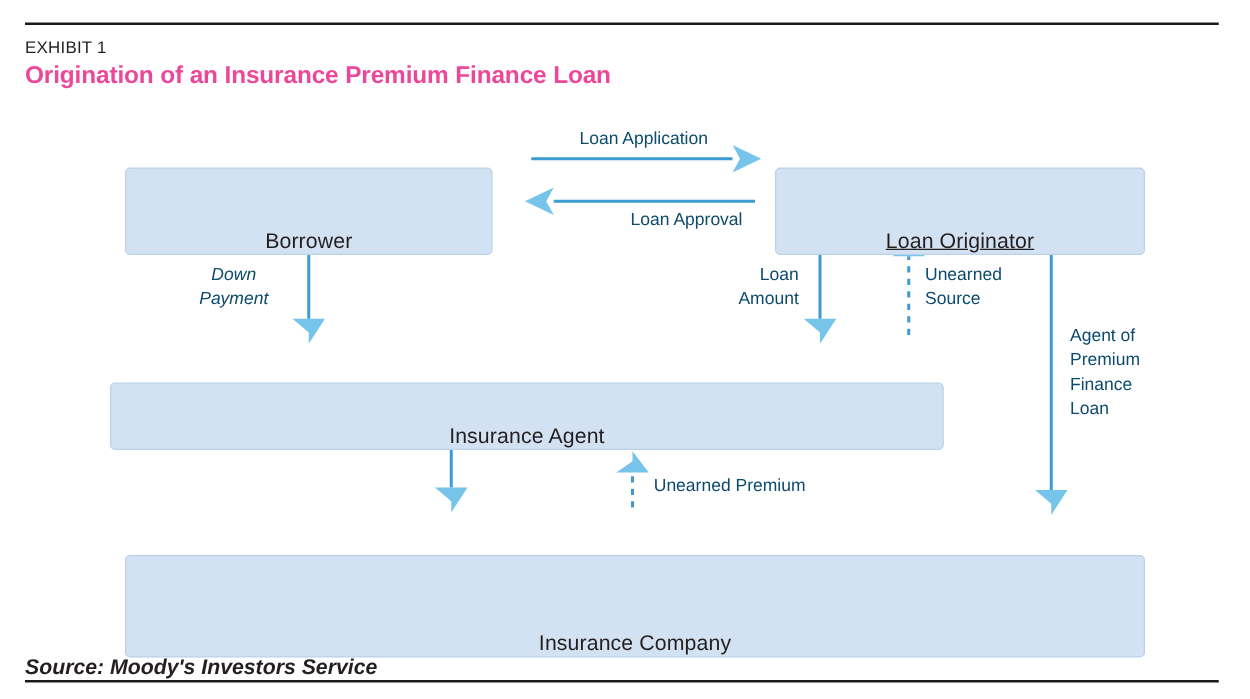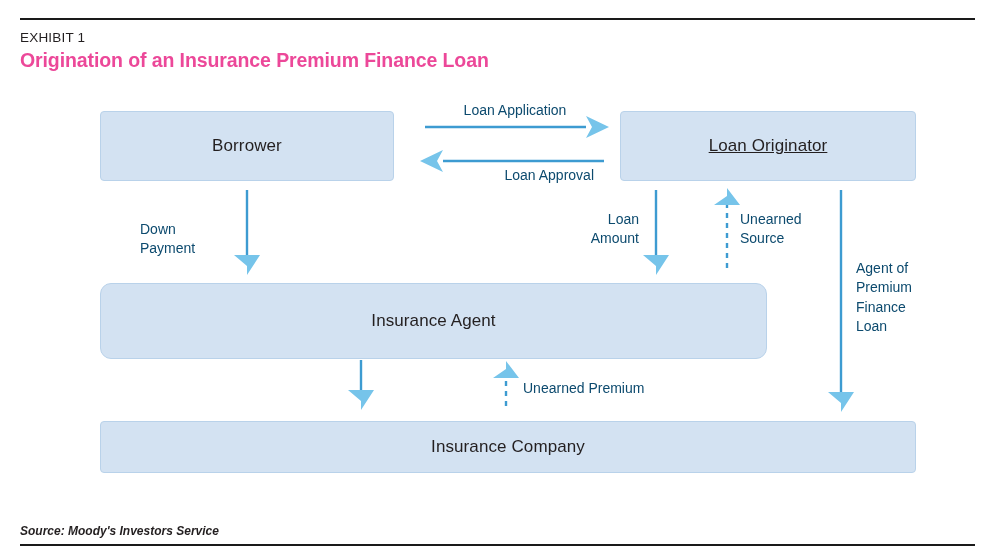--- a/index.html
+++ b/index.html
@@ -48,21 +48,21 @@
     font-size: 19.5px;
     font-weight: bold;
     color: #ec4899;
     white-space: nowrap;
     letter-spacing: -0.1px;
   }
   .source {
     position: absolute;
     left: 20px;
     top: 524px;
-    font-size: 12px;
+    font-size: 17px;
     font-style: italic;
     font-weight: bold;
     color: #231f20;
     white-space: nowrap;
   }
 
   
   #diagram {
     position: absolute;
     left: 0;
@@ -70,51 +70,52 @@
     width: 1000px;
     height: 559px;
   }
   .node {
     position: absolute;
     background: #d3e2f2;
     border: 1px solid #b9d2ea;
     border-radius: 4px;
     box-sizing: border-box;
     display: flex;
-    align-items: center;
+    align-items: flex-end;
     justify-content: center;
     color: #231f20;
     font-size: 17px;
     letter-spacing: 0.1px;
+    margin-top: 23px;
   }
   .node-borrower   { left: 100px; top: 111px; width: 294px; height: 70px; }
   .node-originator { left: 620px; top: 111px; width: 296px; height: 70px; text-decoration: underline; }
-  .node-agent      { left: 100px; top: 283px; width: 667px; height: 76px; border-radius: 11px; }
-  .node-company    { left: 100px; top: 421px; width: 816px; height: 52px; }
+  .node-agent      { left: 88px; top: 283px; width: 667px; height: 54px; }
+  .node-company    { left: 100px; top: 421px; width: 816px; height: 82px; }
 
   
   #wires {
     position: absolute;
     left: 0; top: 0;
     width: 1000px; height: 559px;
     pointer-events: none;
   }
 
   
   .elabel {
     position: absolute;
     font-size: 14px;
     color: #0c4a6e;
     line-height: 1.38;
     white-space: pre-line;
   }
 
   .lbl-loan-application { left: 420px; top: 101px; width: 190px; text-align: center; }
   .lbl-loan-approval    { left: 404px; top: 166px; width: 190px; text-align: right; }
-  .lbl-down-payment     { left: 140px; top: 220px; width: 94px; text-align: left; }
+  .lbl-down-payment     { left: 140px; top: 210px; width: 94px; text-align: center; font-style: italic; }
   .lbl-loan-amount      { left: 545px; top: 210px; width: 94px; text-align: right; }
   .lbl-unearned-top     { left: 740px; top: 210px; width: 110px; text-align: left; }
   .lbl-notice           { left: 856px; top: 259px; width: 100px; text-align: left; }
   .lbl-payment-premium  { left: 120px; top: 379px; width: 222px; text-align: right; }
   .lbl-unearned-bottom  { left: 523px; top: 379px; width: 140px; text-align: left; }
 </style>
 </head>
 <body>
 
 <div id="page">

